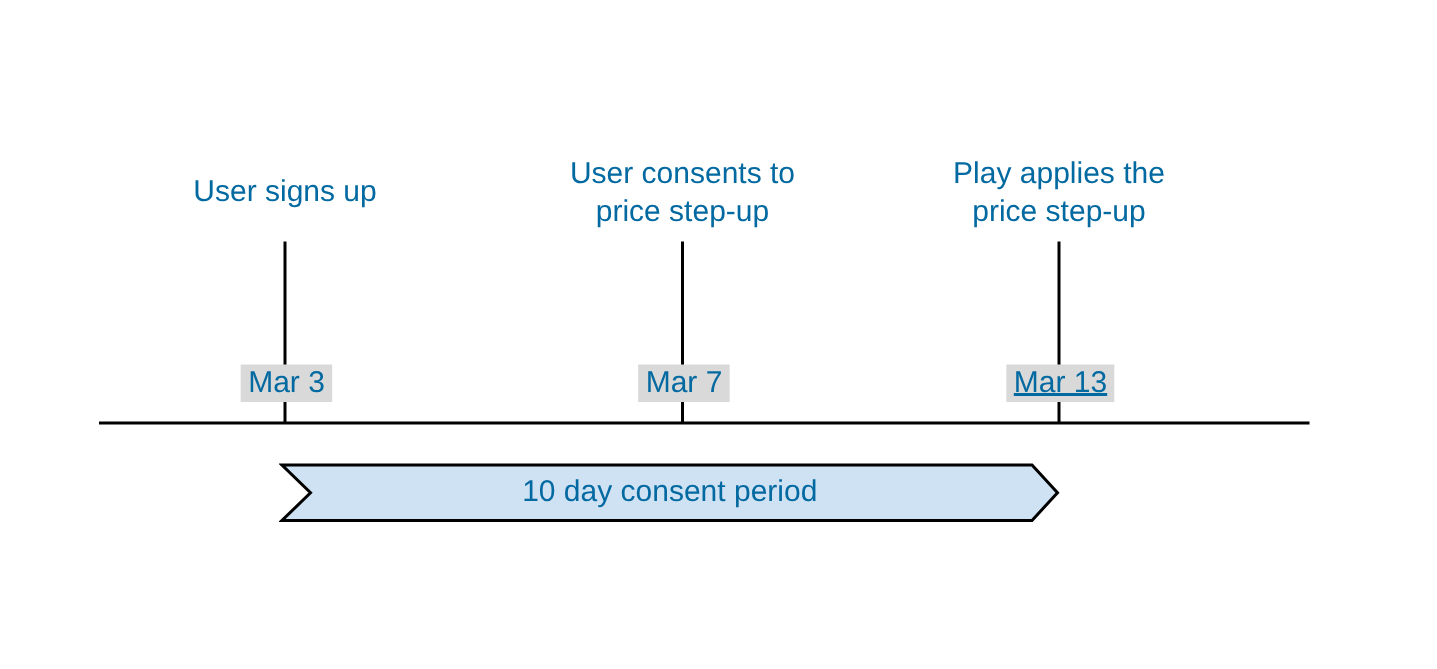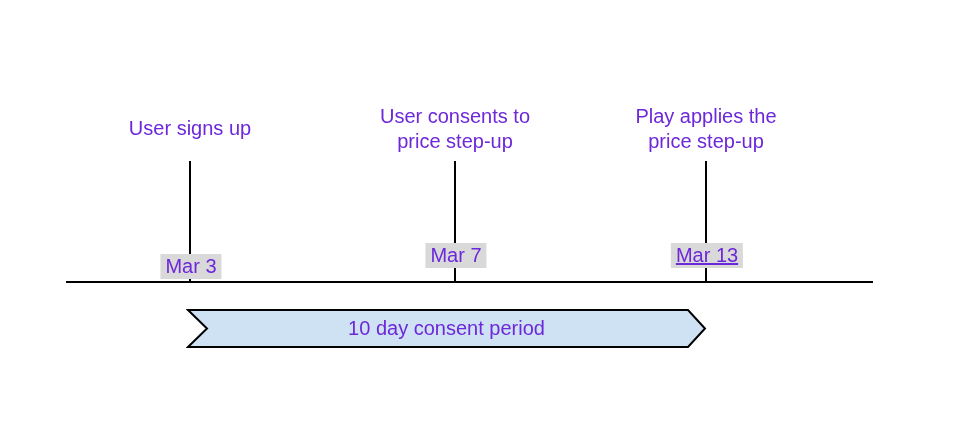--- a/index.html
+++ b/index.html
@@ -6,21 +6,21 @@
     margin: 0;
     padding: 0;
     background: #ffffff;
   }
   .stage {
     position: relative;
     width: 958px;
     height: 446px;
     background: #ffffff;
     font-family: "Liberation Sans", sans-serif;
-    color: #6d28d9;
+    color: #0369a1;
     overflow: hidden;
   }
   .axis {
     position: absolute;
     left: 66px;
     top: 281px;
     width: 807px;
     height: 2px;
     background: #000000;
   }
@@ -91,21 +91,21 @@
   <div class="event-title" style="left: 325px;">User consents to
 price step-up</div>
   <div class="tick" style="left: 454px;"></div>
 
   <div class="event-title" style="left: 576px;">Play applies the
 price step-up</div>
   <div class="tick" style="left: 705px;"></div>
 
   <div class="axis"></div>
 
-  <div class="date-badge" style="left: 191px; margin-top: 11px;">Mar 3</div>
+  <div class="date-badge" style="left: 191px;">Mar 3</div>
   <div class="date-badge" style="left: 456px;">Mar 7</div>
   <div class="date-badge" style="left: 707px; text-decoration: underline;">Mar 13</div>
 
   <div class="banner">
     <svg width="521" height="41" viewBox="0 0 521 41">
       <polygon points="2,2 502,2 519,20.5 502,39 2,39 21,20.5" style="fill: var(--banner-fill, #cfe2f3); stroke: var(--banner-border, #000000); stroke-width: 2; stroke-linejoin: miter;"></polygon>
     </svg>
     <div class="banner-label">10 day consent period</div>
   </div>
 

